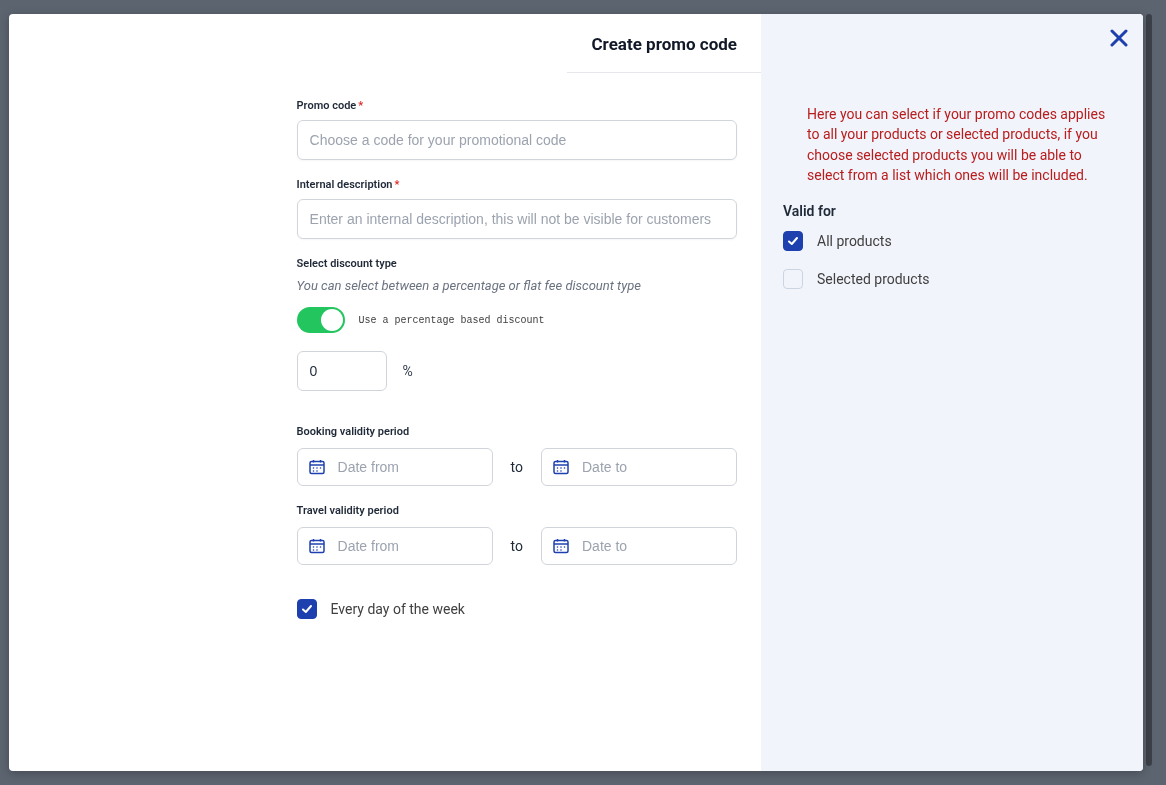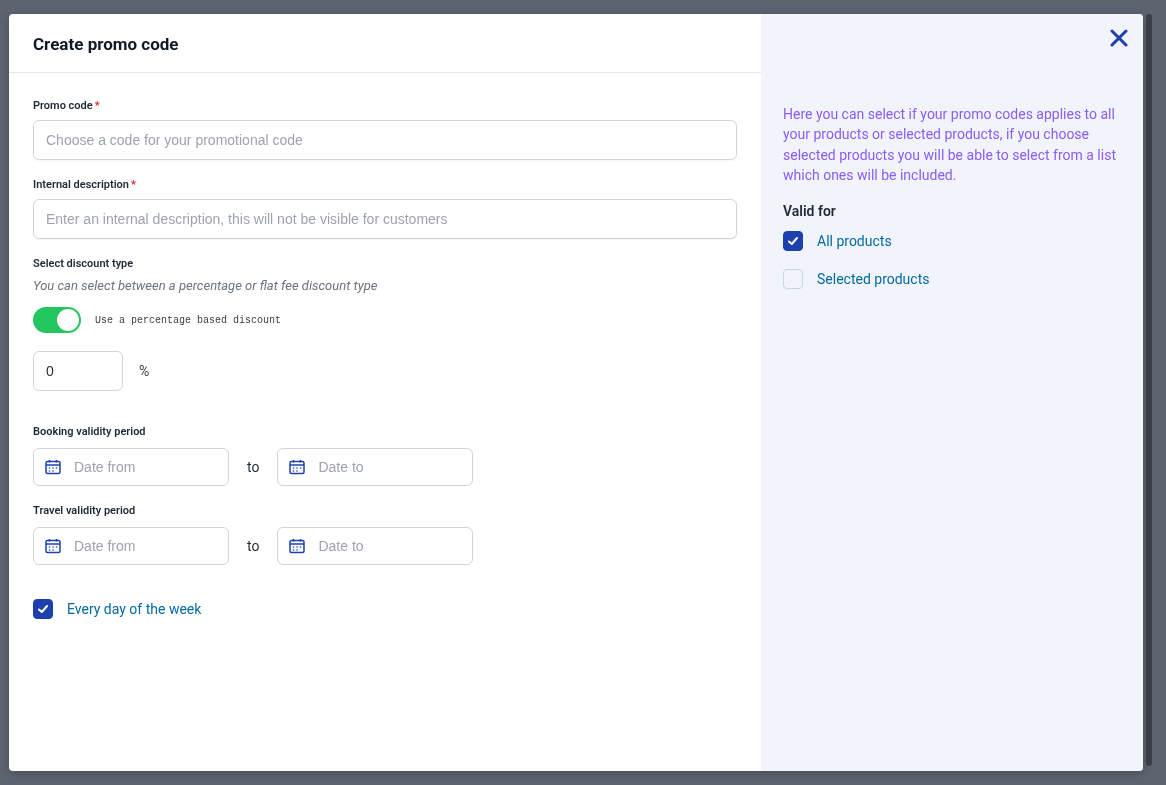--- a/index.html
+++ b/index.html
@@ -30,20 +30,21 @@
       width: 6px;
       height: 752px;
       background: rgba(0,0,0,0.35);
       border-radius: 3px;
     }
     .left-panel {
       flex: 1;
       display: flex;
       flex-direction: column;
       overflow: hidden;
+      align-items: flex-end;
     }
     .right-panel {
       width: 382px;
       background: #f1f4fa;
       padding: 30px 22px 20px 22px;
       position: relative;
       flex-shrink: 0;
     }
     .modal-header {
       padding: 20px 24px 18px 24px;
@@ -189,39 +190,40 @@
       flex-shrink: 0;
     }
     .checkbox.checked {
       background: #1e40af;
       border-color: #1e40af;
     }
     .checkbox.checked svg { display: block; }
     .checkbox svg { display: none; width: 12px; height: 12px; }
     .check-label {
       font-size: 14px;
-      color: #0369a1;
+      color: #404040;
     }
     .close-btn {
       position: absolute;
       top: 12px;
       right: 12px;
       width: 24px;
       height: 24px;
       cursor: pointer;
       display: flex;
       align-items: center;
       justify-content: center;
     }
     .side-desc {
       font-size: 14px;
-      color: #8b5cf6;
+      color: #b91c1c;
       line-height: 1.45;
       margin-bottom: 18px;
       margin-top: 60px;
+      margin-left: 24px;
     }
     .side-label {
       font-size: 14px;
       font-weight: 600;
       color: #1f2937;
       margin-bottom: 12px;
     }
     .side-check-row {
       display: flex;
       align-items: center;

